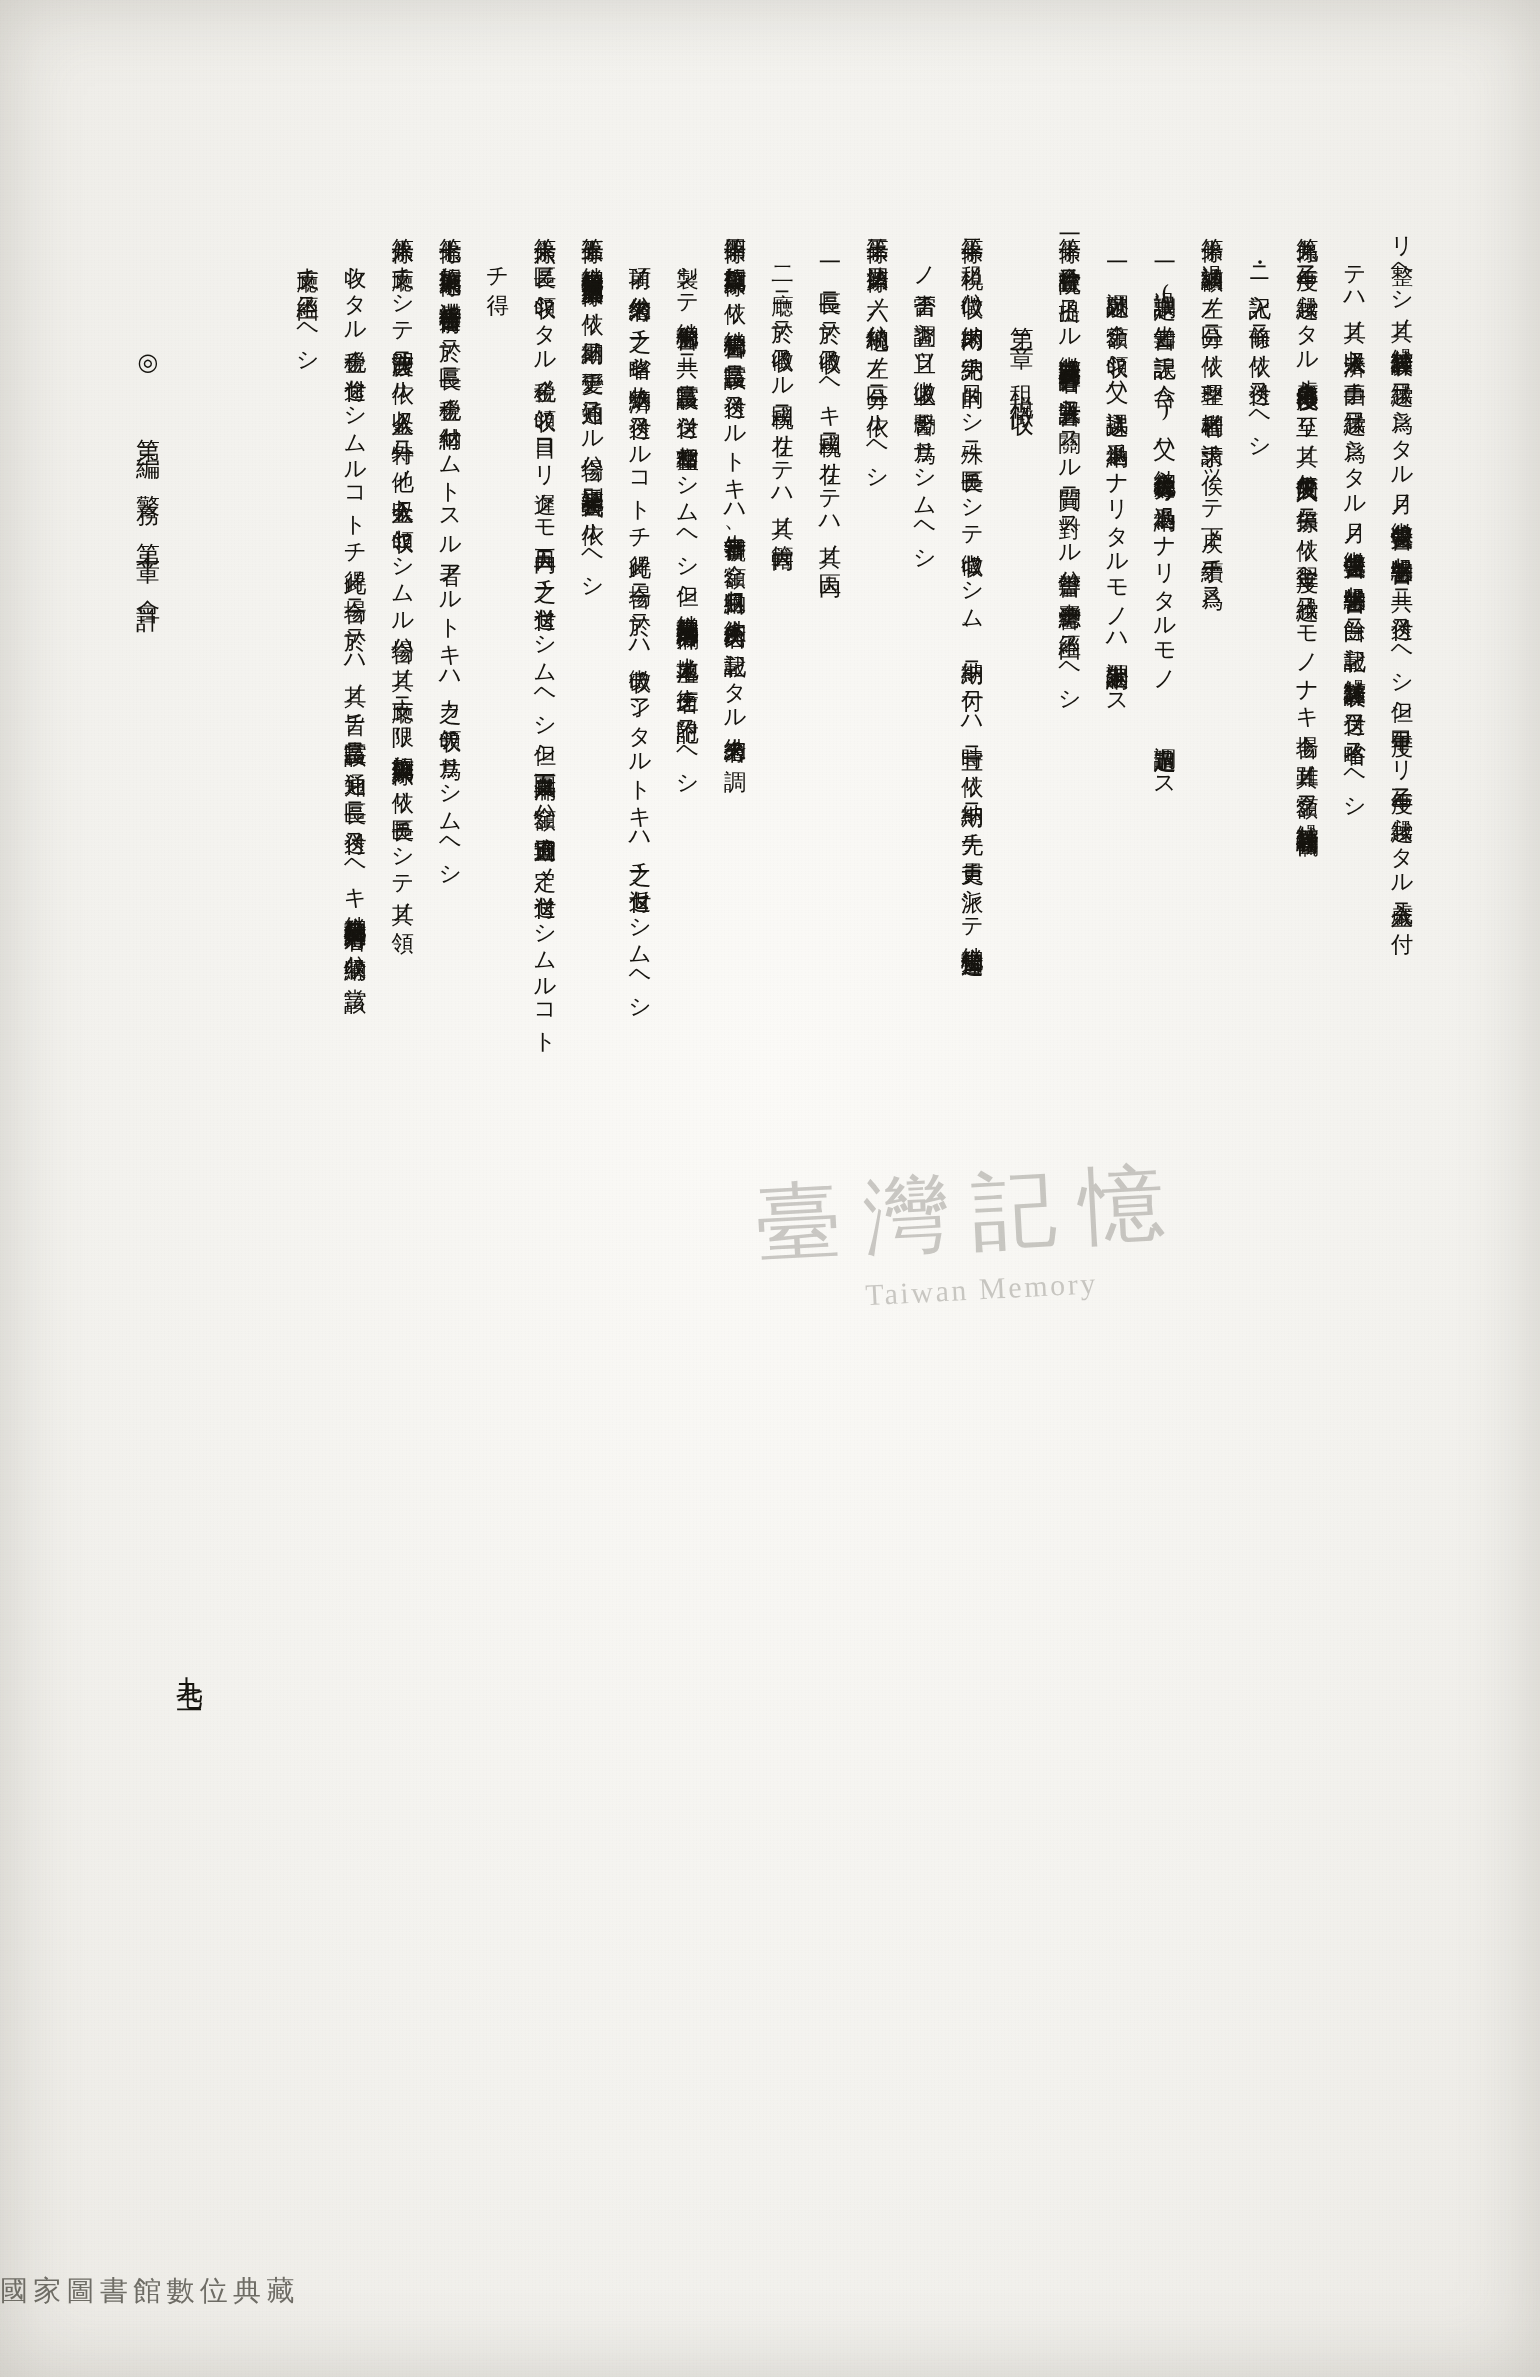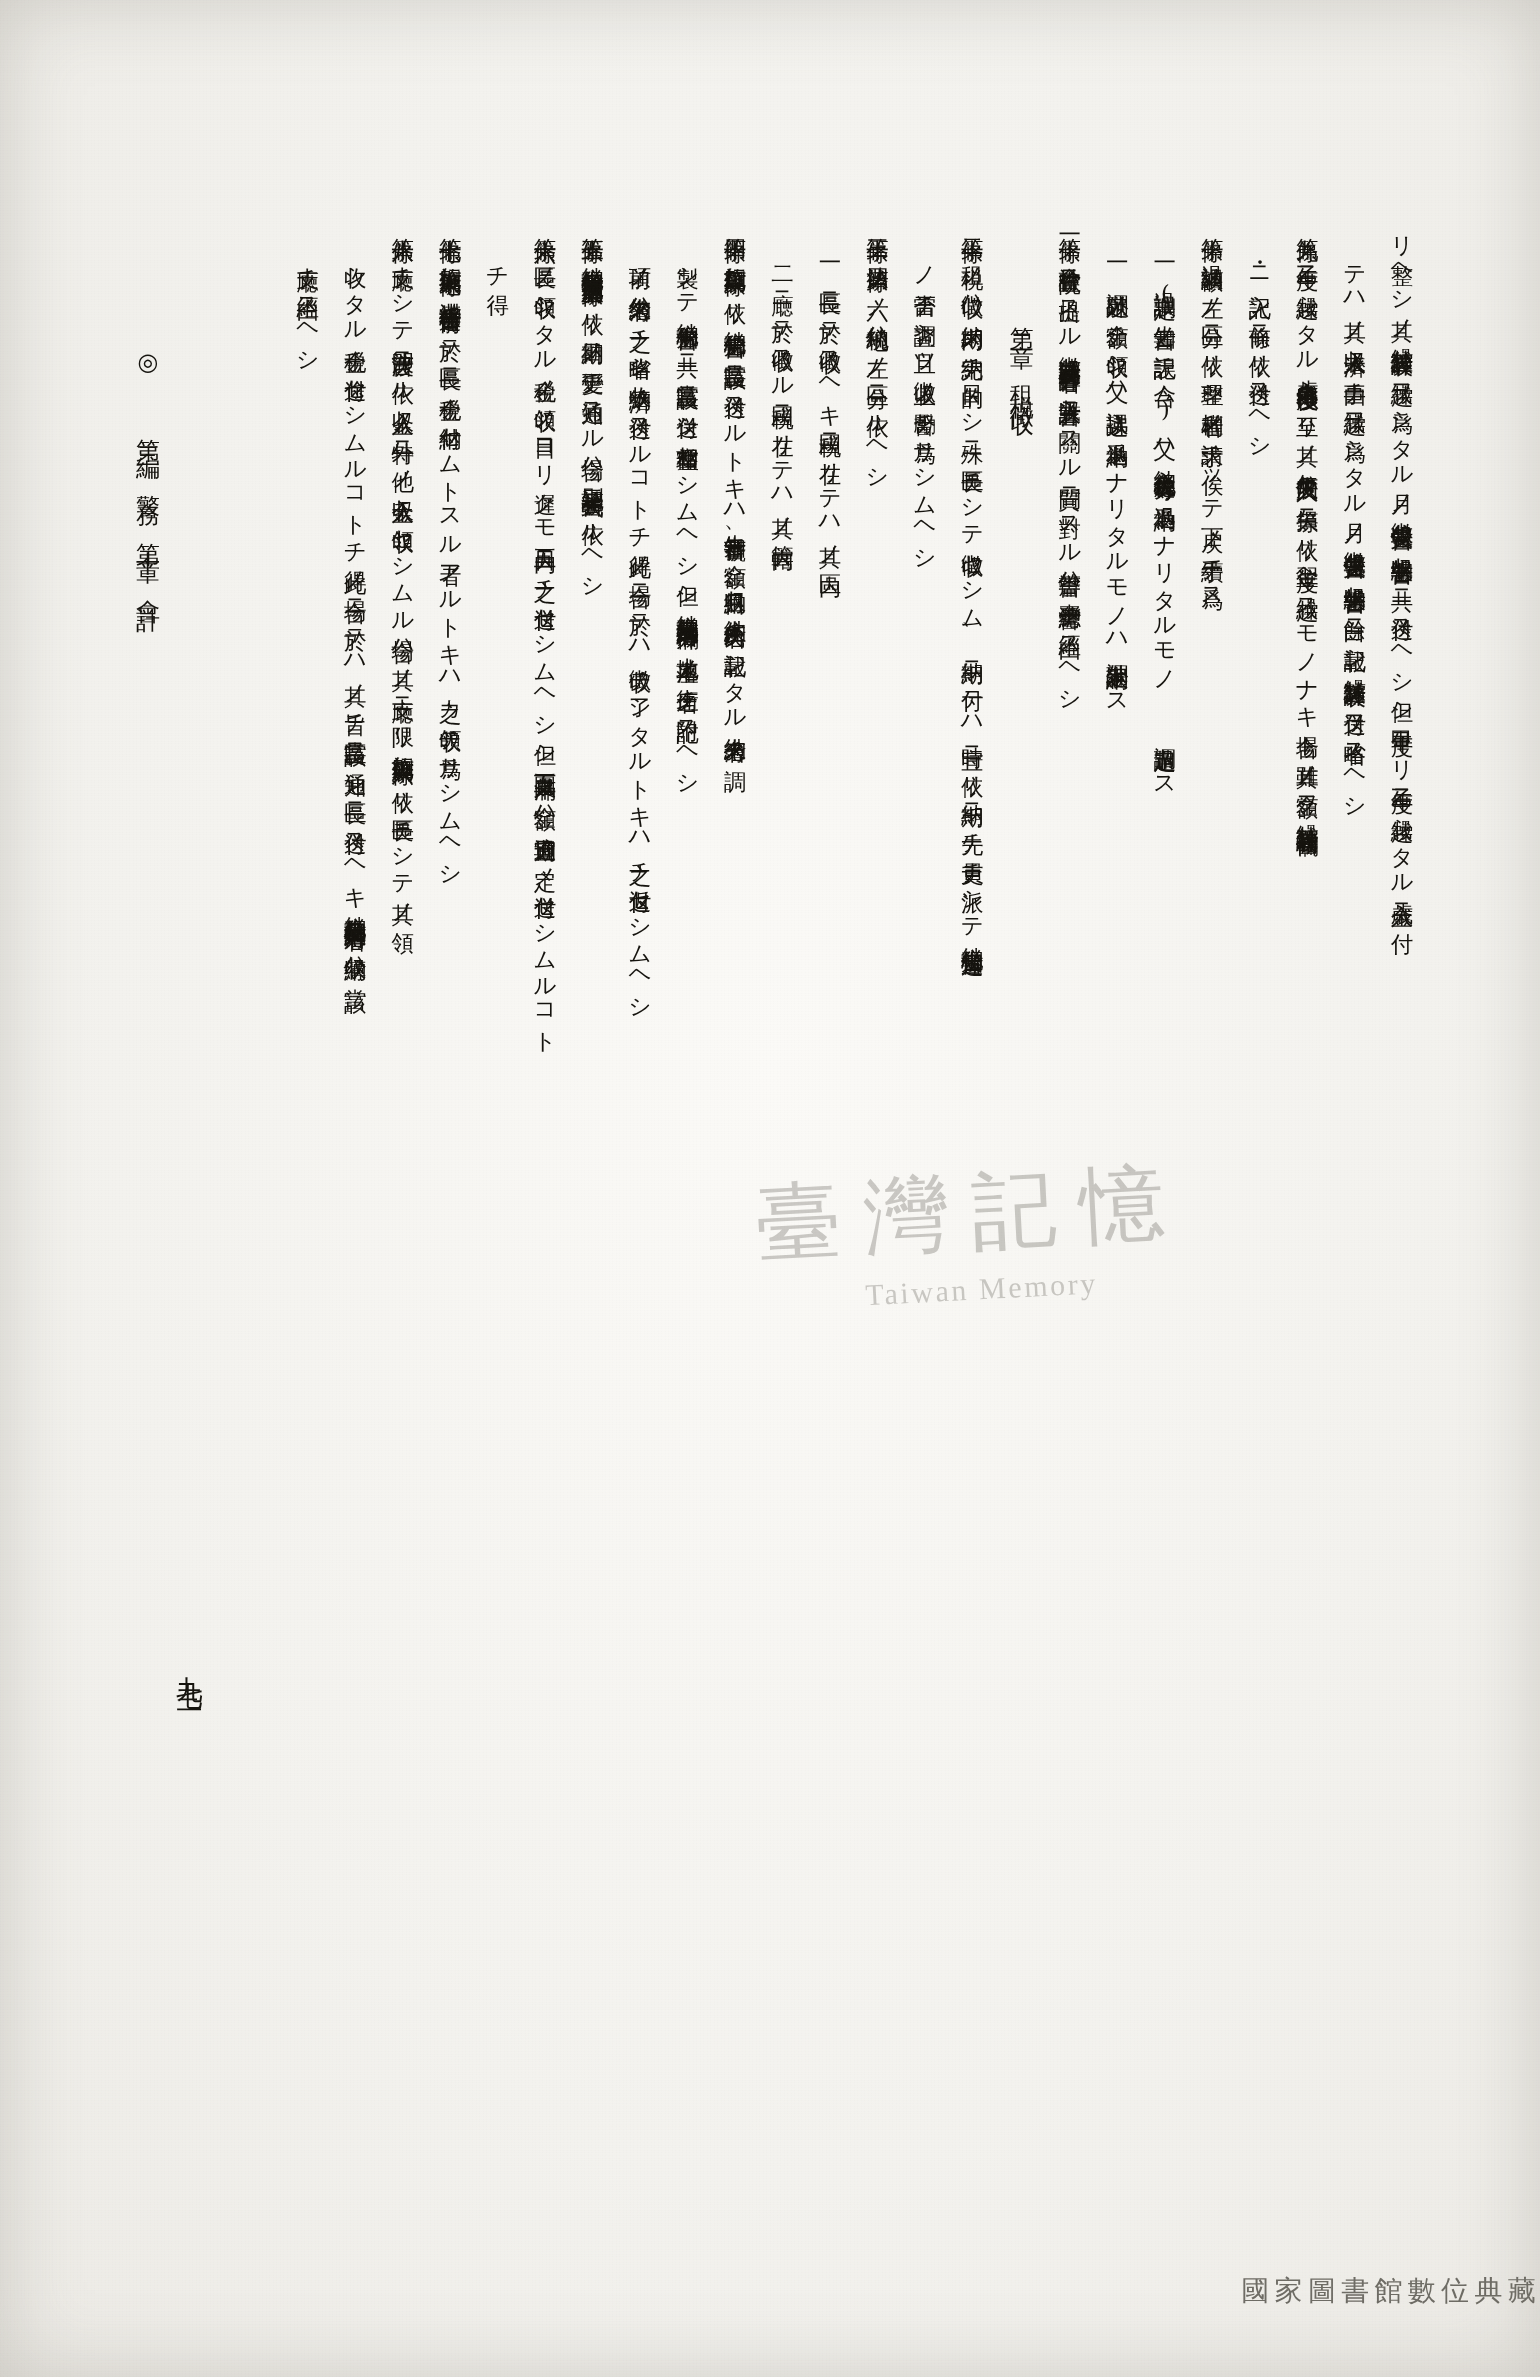--- a/index.html
+++ b/index.html
@@ -111,21 +111,21 @@
     font-family:"Liberation Serif",serif;
     margin-top:1.8px;
     margin-left:106px;
   }
   
   #footerstamp{
     position:absolute;
     left:0;
     top:2272px;
     width:1541px;
-    text-align:right;
+    text-align:left;
     font-size:28px;
     letter-spacing:5.3px;
     color:#6f6d66;
     font-family:"DejaVu Serif","Liberation Serif",serif;
   }
   
   #edge{
     position:absolute;inset:0;
     box-shadow: inset 0 0 79px rgba(120,115,105,.28);
     pointer-events:none;

